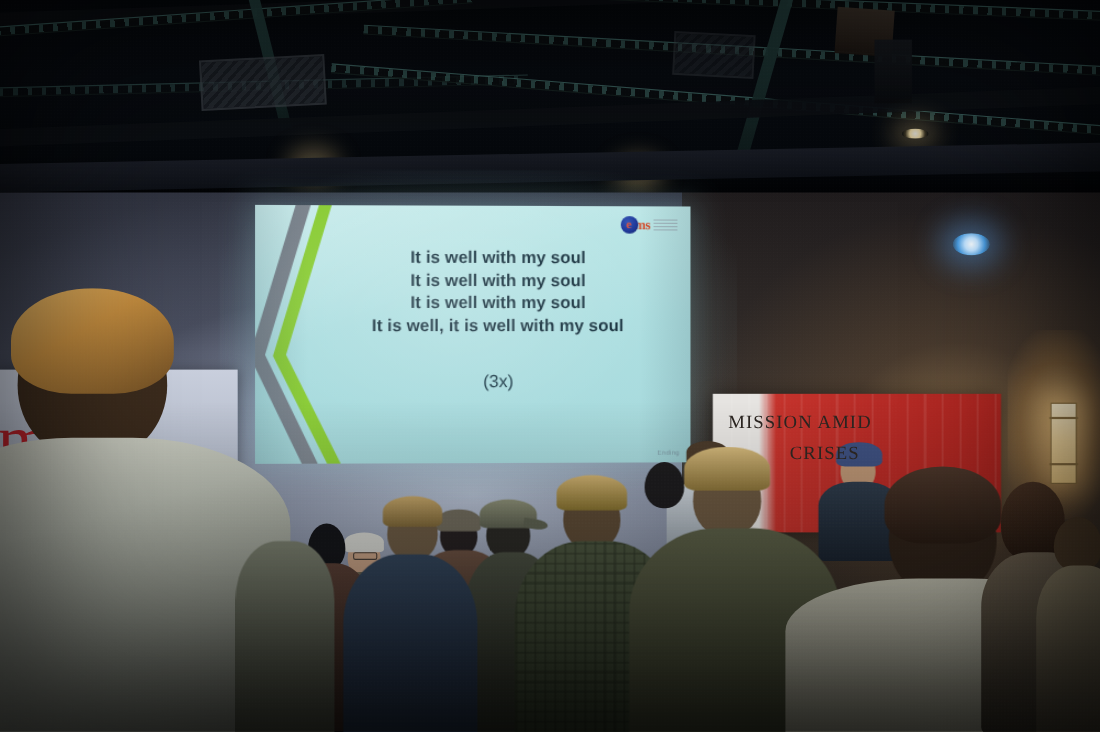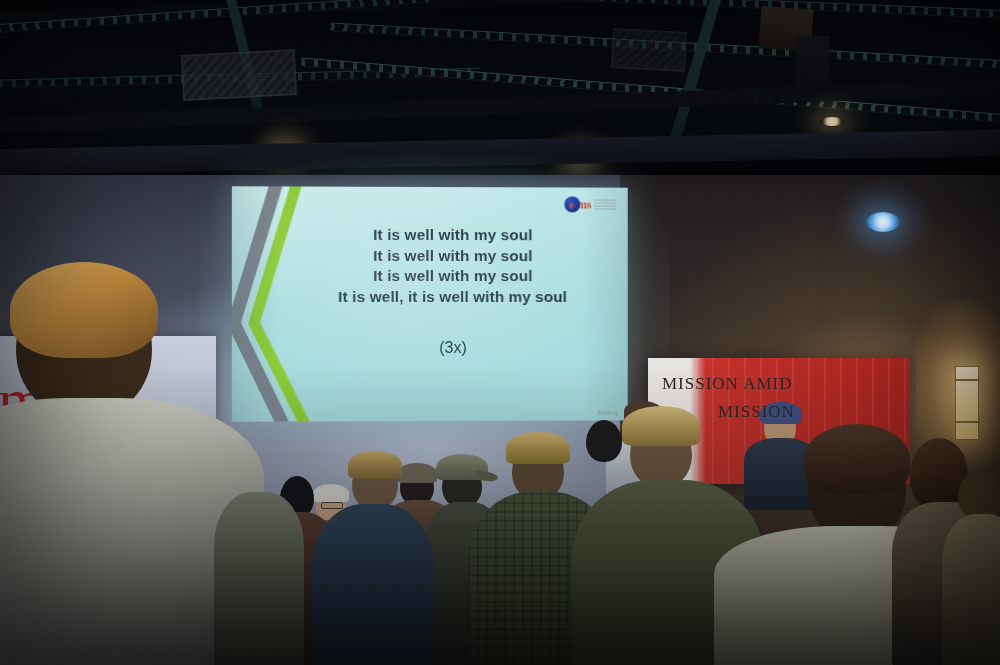--- a/index.html
+++ b/index.html
@@ -252,21 +252,21 @@
   </div>
 
   <div class="banner-left">
     <div class="bl-m">m</div>
     <div class="bl-t1">ical</div>
     <div class="bl-t2">gical</div>
   </div>
 
   <div class="banner-right">
     <div class="br-l1">MISSION AMID</div>
-    <div class="br-l2">MISSION</div>
+    <div class="br-l2">CRISES</div>
   </div>
 
   <div class="sconce-halo"></div>
   <div class="sconce">
     <div class="bar" style="top:12px;"></div>
     <div class="bar" style="top:54px;"></div>
   </div>
 
   <div class="person" style="left:612px;top:404px;">
     <div class="head" style="left:14px;top:0;width:34px;height:40px;background:#caa27c;"></div>

